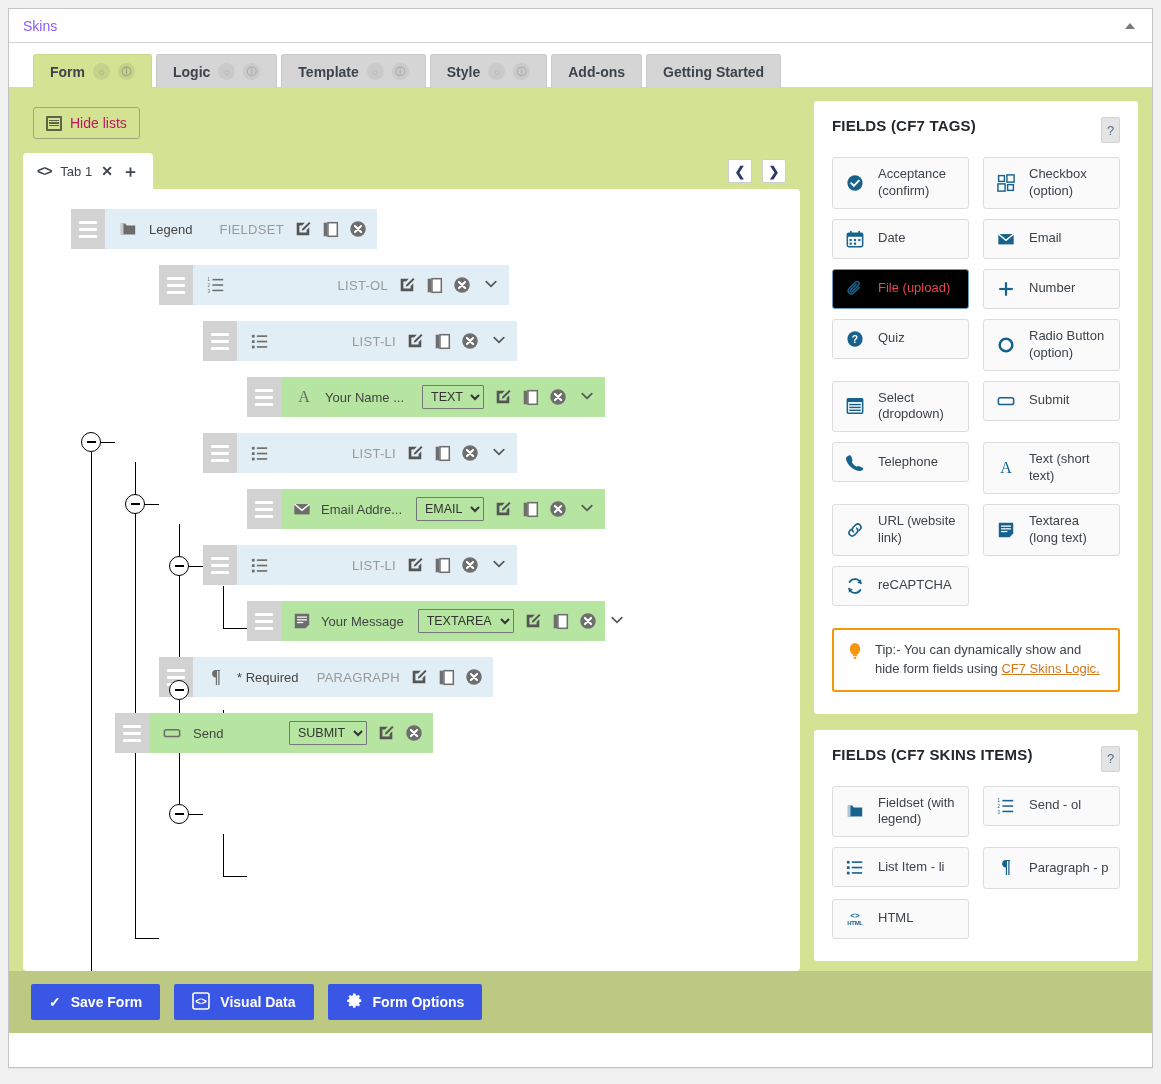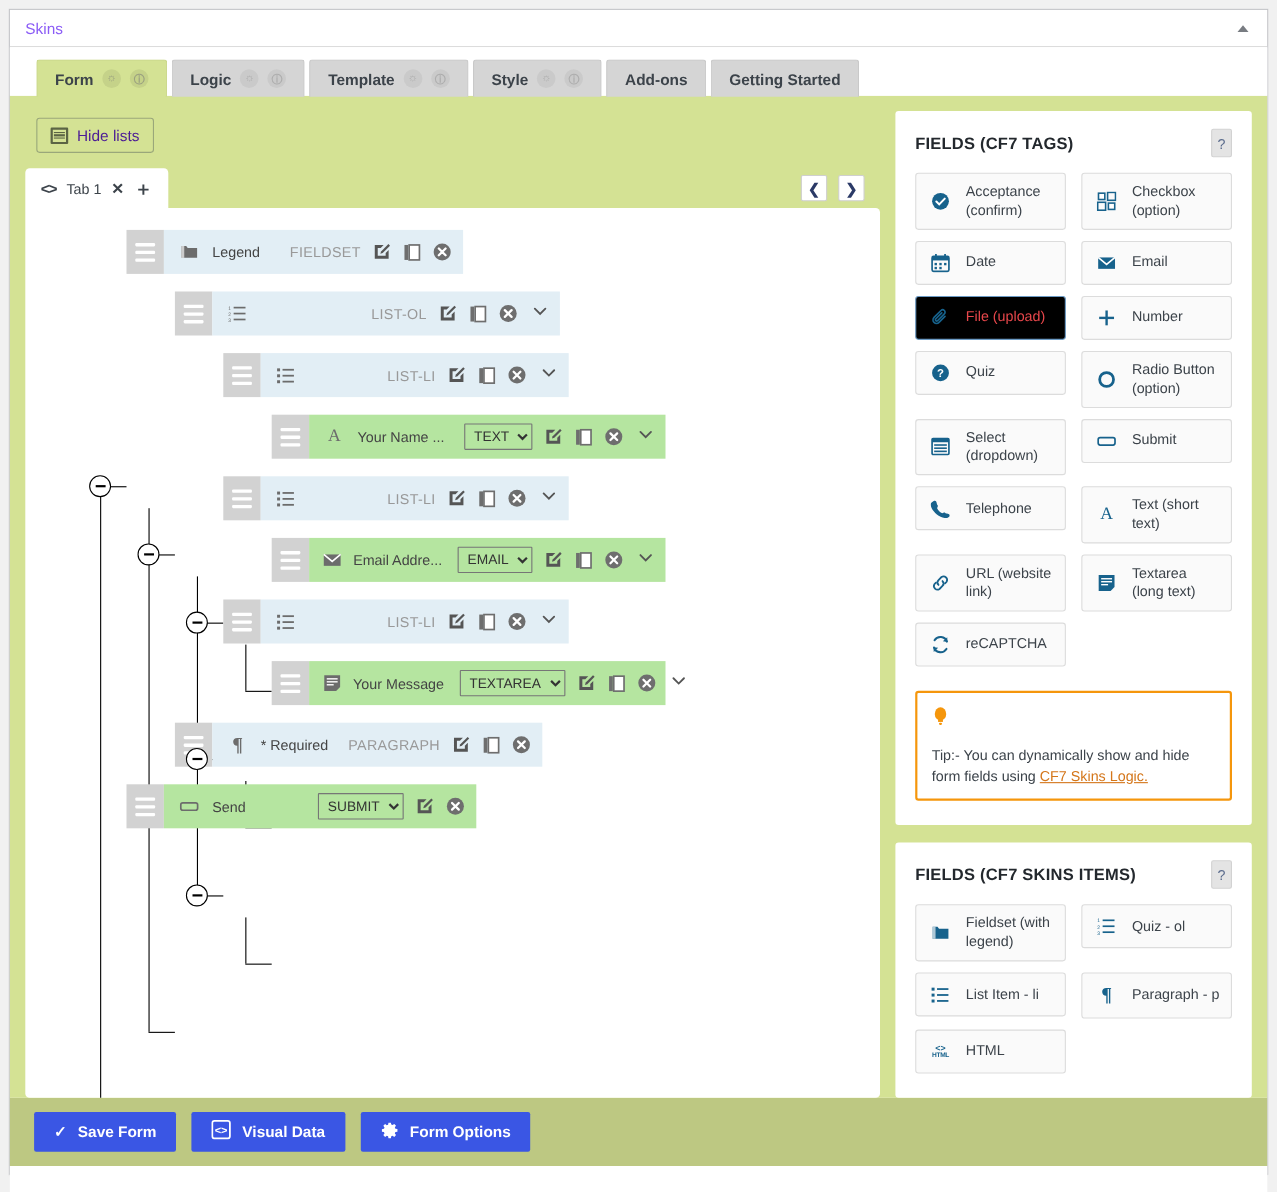--- a/index.html
+++ b/index.html
@@ -95,21 +95,21 @@
   .left-col { flex:1; display:flex; flex-direction:column; min-width:0; }
   .right-col { flex:0 0 324px; }
 
   
   .hidelists {
     display:inline-flex; align-items:center; gap:8px;
     background:#d4e294;
     border:1px solid #9aa77a;
     border-radius:3px;
     height:32px; padding:0 12px;
-    font-size:14px; color:#4c1d95;
+    font-size:14px; color:#be185d;
     cursor:pointer;
     align-self:flex-start;
     margin:6px 0 14px 10px;
   }
   .icon-lines {
     width:16px;height:15px;
     border:2px solid #5b6444;
     border-radius:1px;
     display:flex;flex-direction:column;justify-content:space-evenly;
     padding:1px;
@@ -205,21 +205,21 @@
     width:20px;height:20px;border-radius:50%;
     border:1px solid #000; background:#fff;
     display:flex;align-items:center;justify-content:center;
     cursor:pointer;
   }
   .toggle-circle i { display:block; width:9px;height:1.5px;background:#000; }
 
   
   .panel { background:#fff; border-radius:3px; padding:16px 18px 22px 18px; }
   .panel-head {
-    display:flex; align-items:center; justify-content:space-between;
+    display:flex; align-items:flex-start; justify-content:space-between;
     margin-bottom:14px;
   }
   .panel-title { font-size:15px; font-weight:bold; color:#23282d; letter-spacing:.2px; }
   .help-btn {
     width:19px;height:26px;
     background:#e4e4e4; border:1px solid #d2d2d2; border-radius:2px;
     display:flex;align-items:center;justify-content:center;
     font-size:13px;color:#5a6b8c;cursor:pointer;
   }
   .field-grid { display:grid; grid-template-columns:1fr 1fr; gap:10px 14px; align-items:start; }
@@ -236,21 +236,21 @@
   .field-btn.selected .fb-label { color:#e8474b; }
   .fb-icon { flex:0 0 24px; display:flex; align-items:center; justify-content:center; color:#17628c; }
   .fb-label { flex:1; }
 
   .tipbox {
     border:2px solid #f5960c; border-radius:3px;
     background:#fff;
     display:flex; gap:12px; align-items:flex-start;
     padding:11px 13px;
     margin:22px 0 0 0;
-    font-size:13px; line-height:1.45; color:#3c434a;flex-direction:column;
+    font-size:13px; line-height:1.45; color:#3c434a;
   }
   .tipbox a { color:#d4761a; text-decoration:underline; }
   .bulb { flex:0 0 16px; margin-top:1px; }
 
   .panel2 { margin-top:16px; }
 
   
   .bottombar {
     flex:0 0 62px; height:62px;
     background:#bdc882;
@@ -369,21 +369,21 @@
               <div class="toggle-circle" style="left:146px; top:367px;">
                   <i></i>
                 </div>
               <div class="toggle-circle" style="left:146px; top:491px;">
                   <i></i>
                 </div>
               <div class="toggle-circle" style="left:146px; top:615px;">
                   <i></i>
                 </div>
 
-            <div class="tree-row" style="padding-left: 92px;">
+            <div class="tree-row" style="padding-left: 48px;">
                   <div class="row-inner">
                     <span class="grip">
                       <i></i>
                       <i></i>
                       <i></i>
                     </span>
                     <div class="rowbody blue" style="width:272px">
                       <span class="type-icon">
                         <svg width="18" height="18" viewBox="0 0 20 20">
                           <path fill="#6c6c6c" d="M2 4h5l1.5 2H18v10H2z"></path>
@@ -972,21 +972,21 @@
                 <span class="fb-icon">
                   <svg width="18" height="18" viewBox="0 0 20 20">
                     <text x="0.5" y="6" font-size="5" fill="#17628c" font-family="Liberation Sans, sans-serif">1</text>
                     <text x="0.5" y="12.5" font-size="5" fill="#17628c" font-family="Liberation Sans, sans-serif">2</text>
                     <text x="0.5" y="19" font-size="5" fill="#17628c" font-family="Liberation Sans, sans-serif">3</text>
                     <rect x="6" y="3.2" width="12" height="1.7" fill="#17628c"></rect>
                     <rect x="6" y="9.2" width="12" height="1.7" fill="#17628c"></rect>
                     <rect x="6" y="15.2" width="12" height="1.7" fill="#17628c"></rect>
                   </svg>
                 </span>
-                <span class="fb-label">Quiz - ol</span>
+                <span class="fb-label">Send - ol</span>
               </div>
               <div class="field-btn">
                 <span class="fb-icon">
                   <svg width="18" height="18" viewBox="0 0 20 20">
                     <rect x="1" y="3.2" width="3" height="3" fill="#17628c"></rect>
                     <rect x="1" y="9.2" width="3" height="3" fill="#17628c"></rect>
                     <rect x="1" y="15.2" width="3" height="3" fill="#17628c"></rect>
                     <rect x="6.5" y="3.7" width="11.5" height="1.8" fill="#17628c"></rect>
                     <rect x="6.5" y="9.7" width="11.5" height="1.8" fill="#17628c"></rect>
                     <rect x="6.5" y="15.7" width="11.5" height="1.8" fill="#17628c"></rect>

